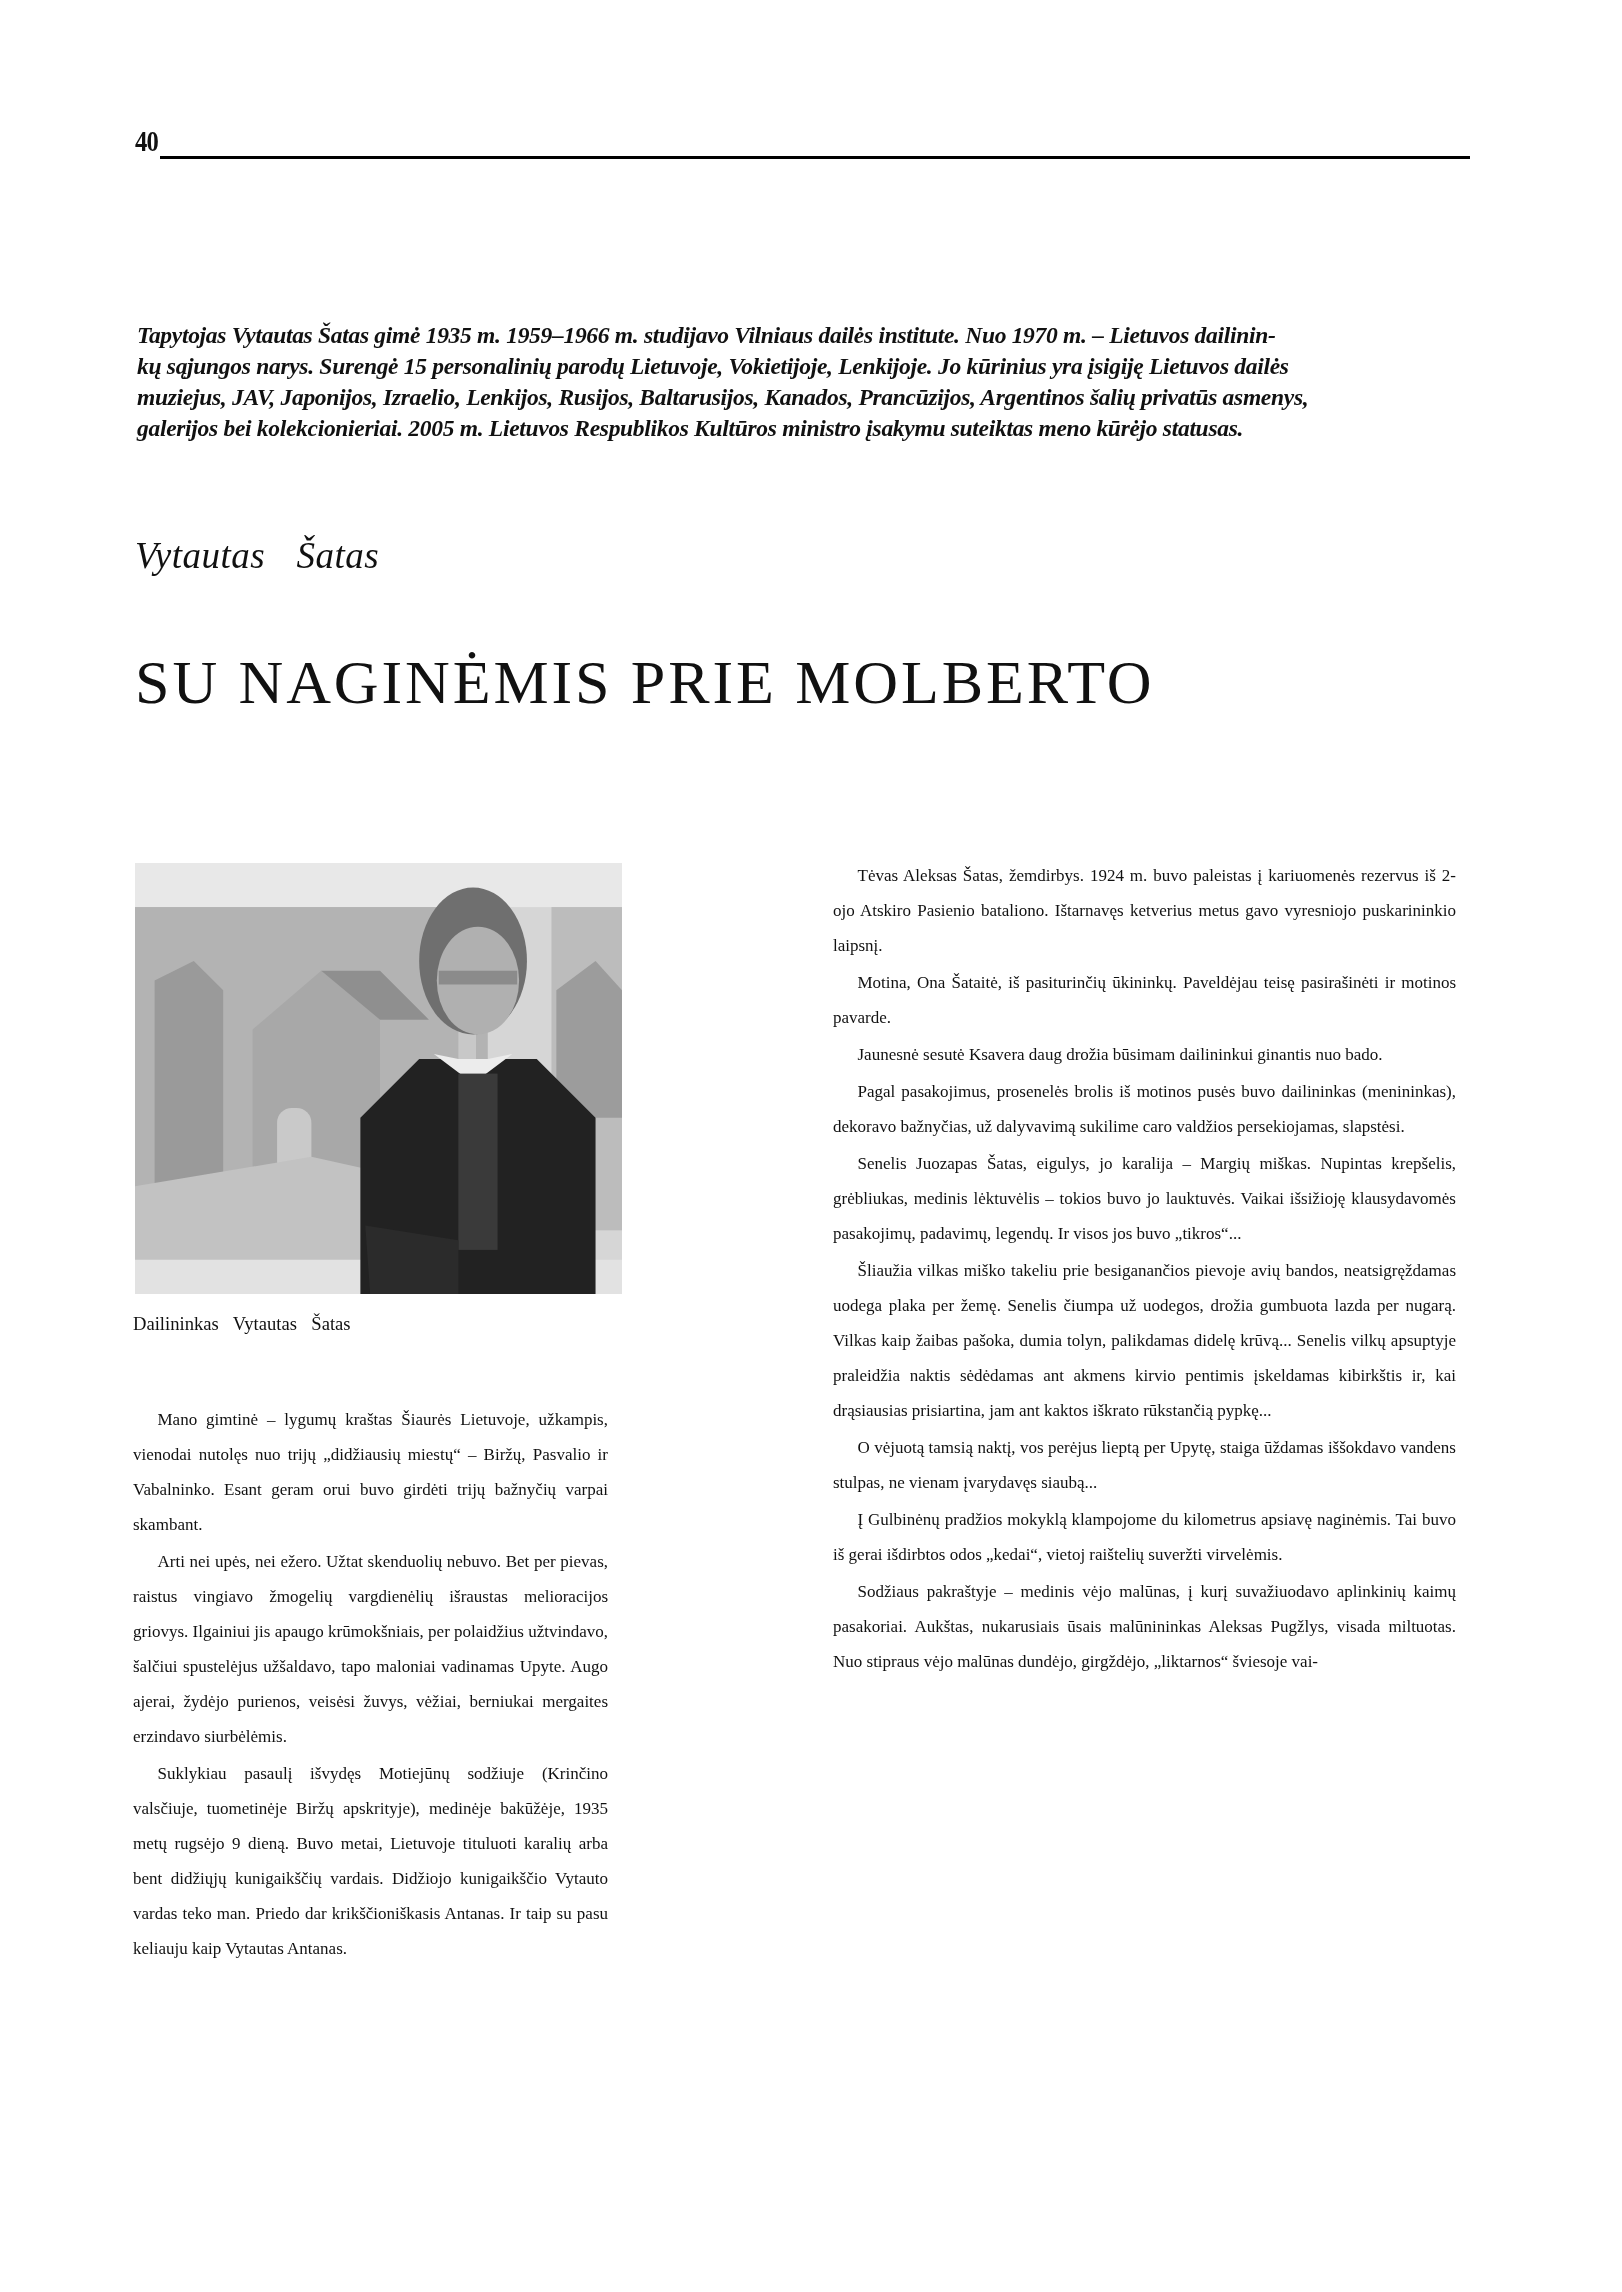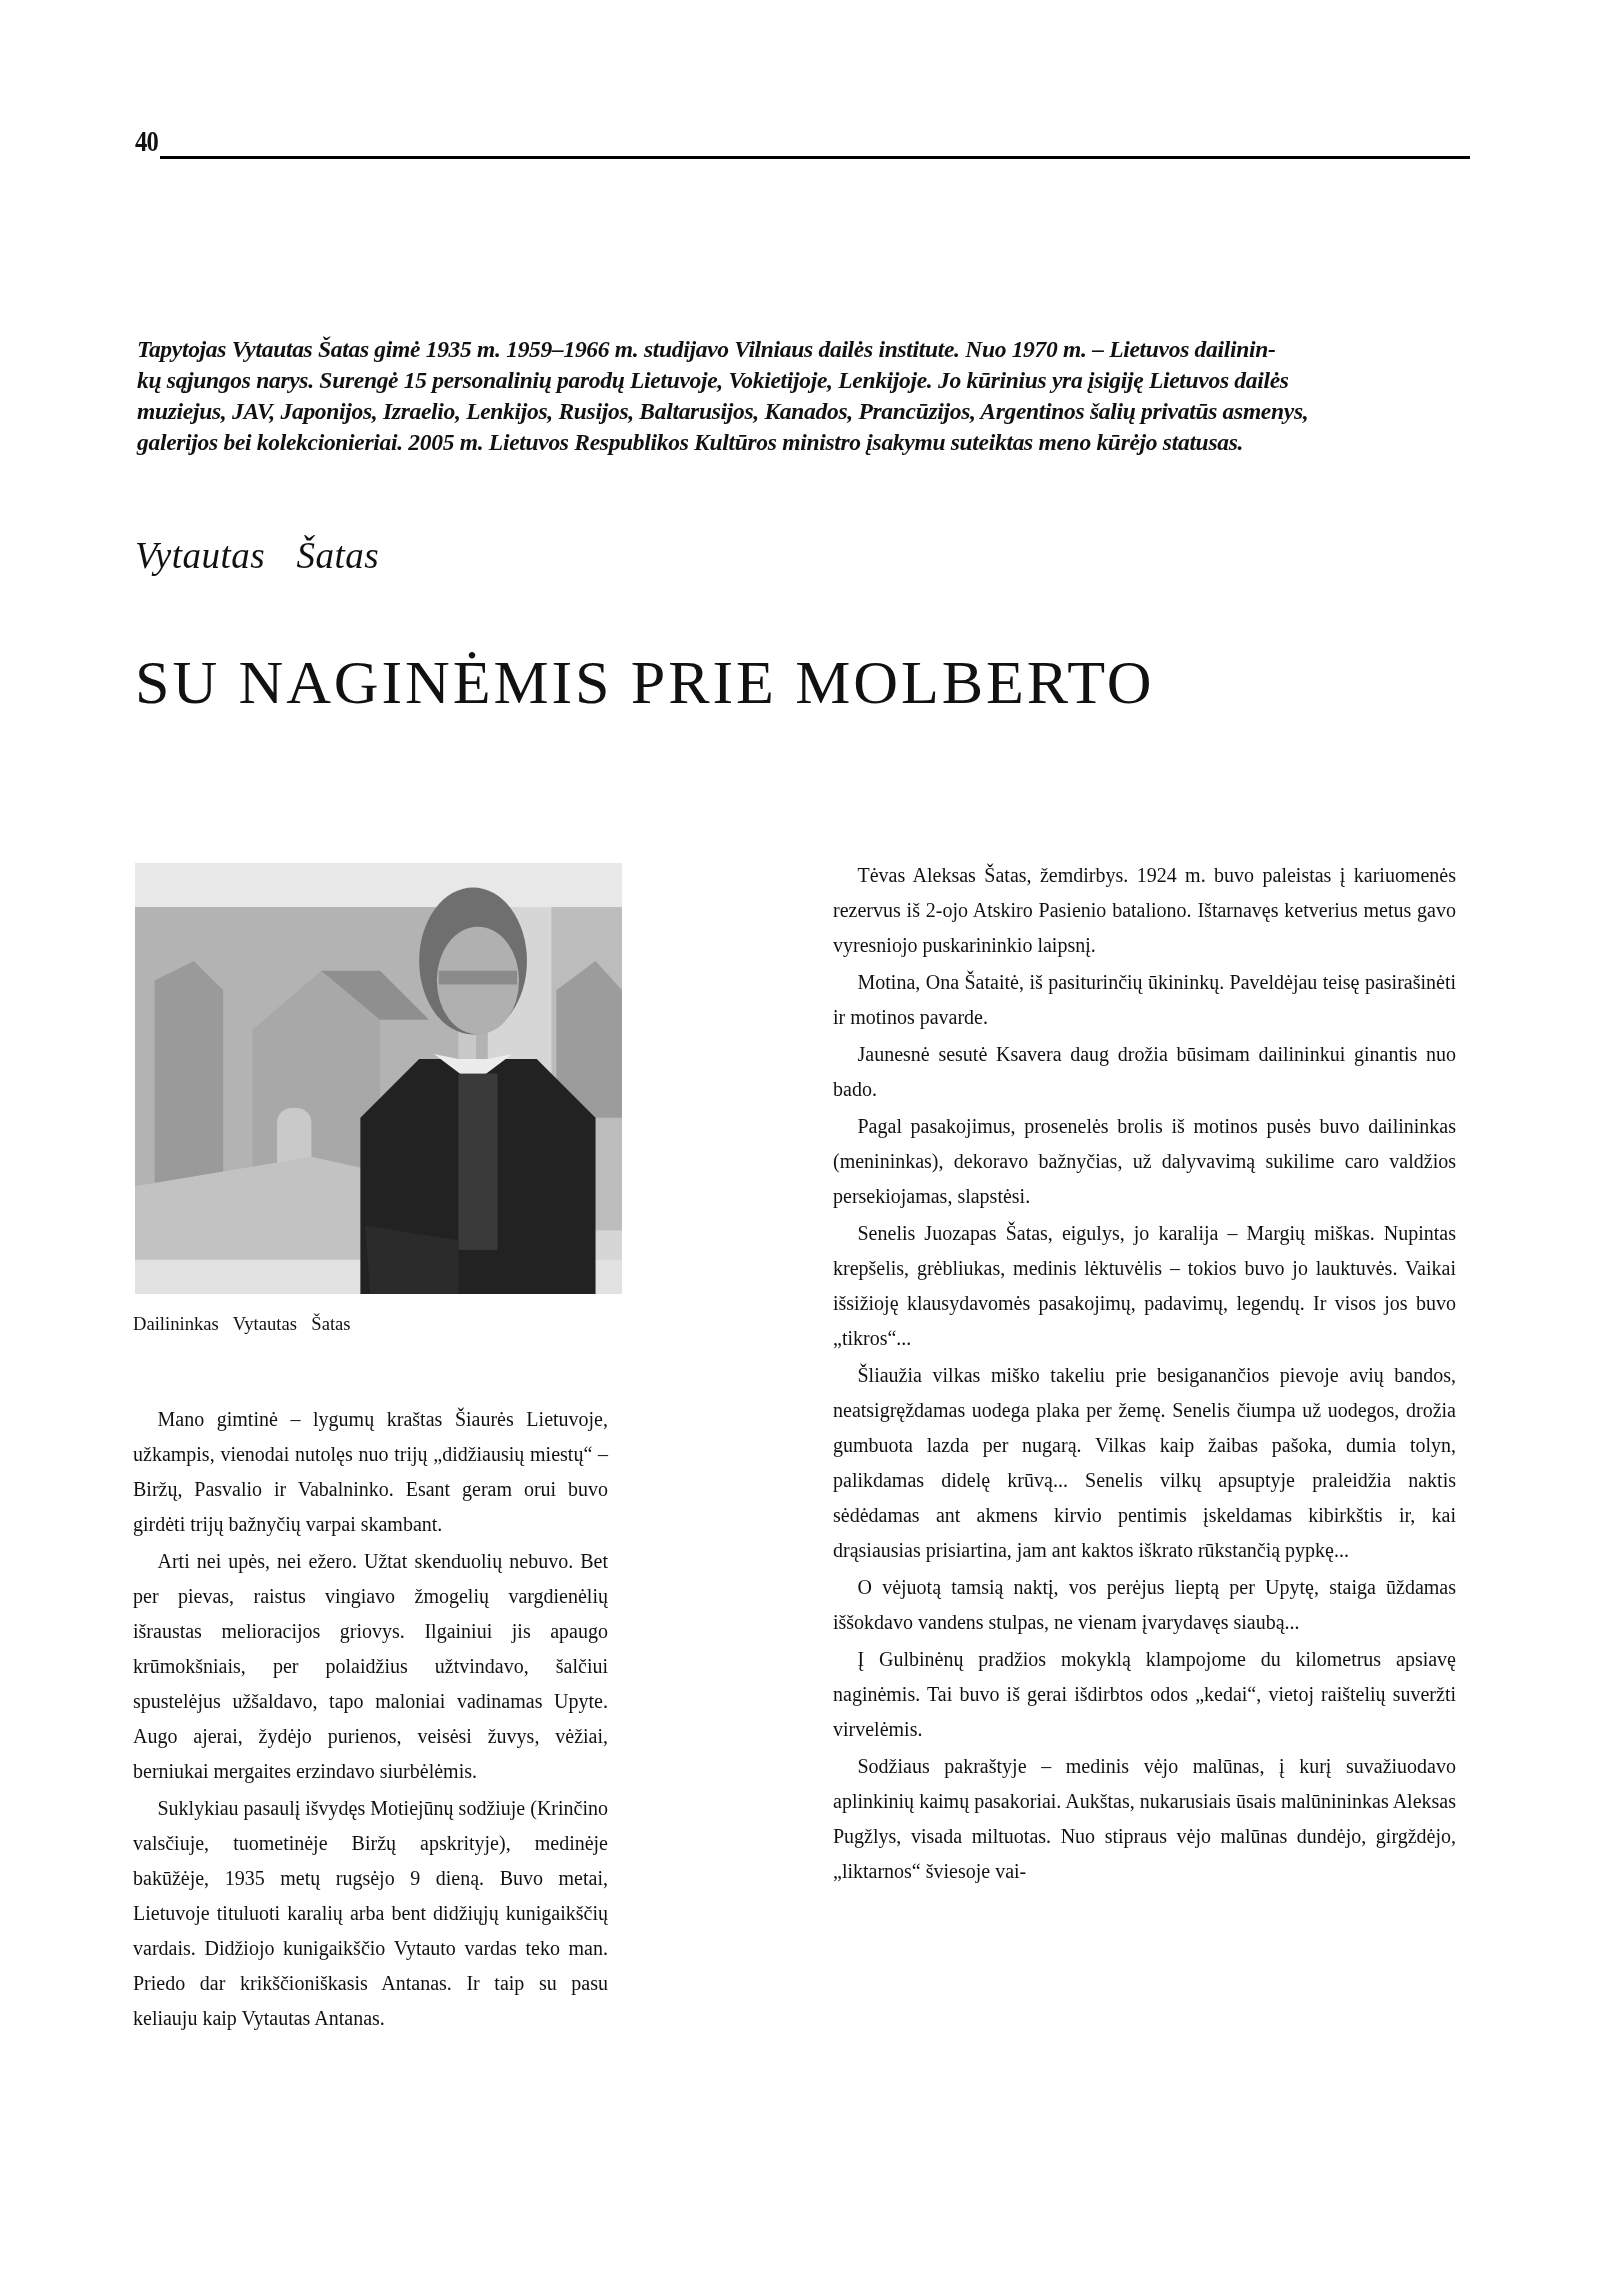--- a/index.html
+++ b/index.html
@@ -1,27 +1,27 @@
 <!DOCTYPE html>
 <html><head>
 <meta charset="utf-8">
 <style>
   html, body { margin:0; padding:0; background:#ffffff; }
   body { width:1622px; height:2293px; position:relative; overflow:hidden; color:#111; font-family:"Liberation Serif", serif; }
   .page-header { position:absolute; left:135px; top:125px; width:1335px; height:39px;text-decoration:underline; }
   .page-number { position:absolute; left:0; top:0; font-family:"Liberation Serif", serif; font-weight:bold; font-size:29px; letter-spacing:-1px; transform:scaleX(0.85); transform-origin:left; }
   .header-rule { position:absolute; left:24.5px; top:31px; width:1310px; height:2.9px; background:#000; }
-  .intro { position:absolute; left:137px; top:334px; width:1372px; font-family:"Liberation Serif", serif; font-style:italic; font-weight:bold; font-size:23.5px; line-height:31px; letter-spacing:-0.3px; }
+  .intro { position:absolute; left:137px; top:320px; width:1372px; font-family:"Liberation Serif", serif; font-style:italic; font-weight:bold; font-size:23.5px; line-height:31px; letter-spacing:-0.3px; }
   .intro p { margin:0; white-space:nowrap; }
   .author { position:absolute; left:135px; top:534px; font-style:italic; font-size:37px; letter-spacing:0.5px; word-spacing:21.6px; }
   .title { position:absolute; left:135px; top:647px; font-size:62px; letter-spacing:2.9px; }
   .photo { position:absolute; left:135px; top:863px; width:487px; height:431px; background:#aaa; overflow:hidden; }
   .photo svg { width:100%; height:100%; display:block; }
   .caption { position:absolute; left:133px; top:1313px; font-size:18.6px; word-spacing:9.8px; }
-  .col { position:absolute; font-size:20px; line-height:35px; text-align:justify; }
+  .col { position:absolute; font-size:17px; line-height:35px; text-align:justify; }
   .col p { margin:0; text-indent:24.5px; }
   .col-left { left:133px; top:1402px; width:475px; }
   .col-left p + p { margin-top:2px; }
   .col-right { left:833px; top:858px; width:623px; }
   .col-right p + p { margin-top:2px; }
 </style>
 </head>
 <body>
 
 <div class="page-header">

